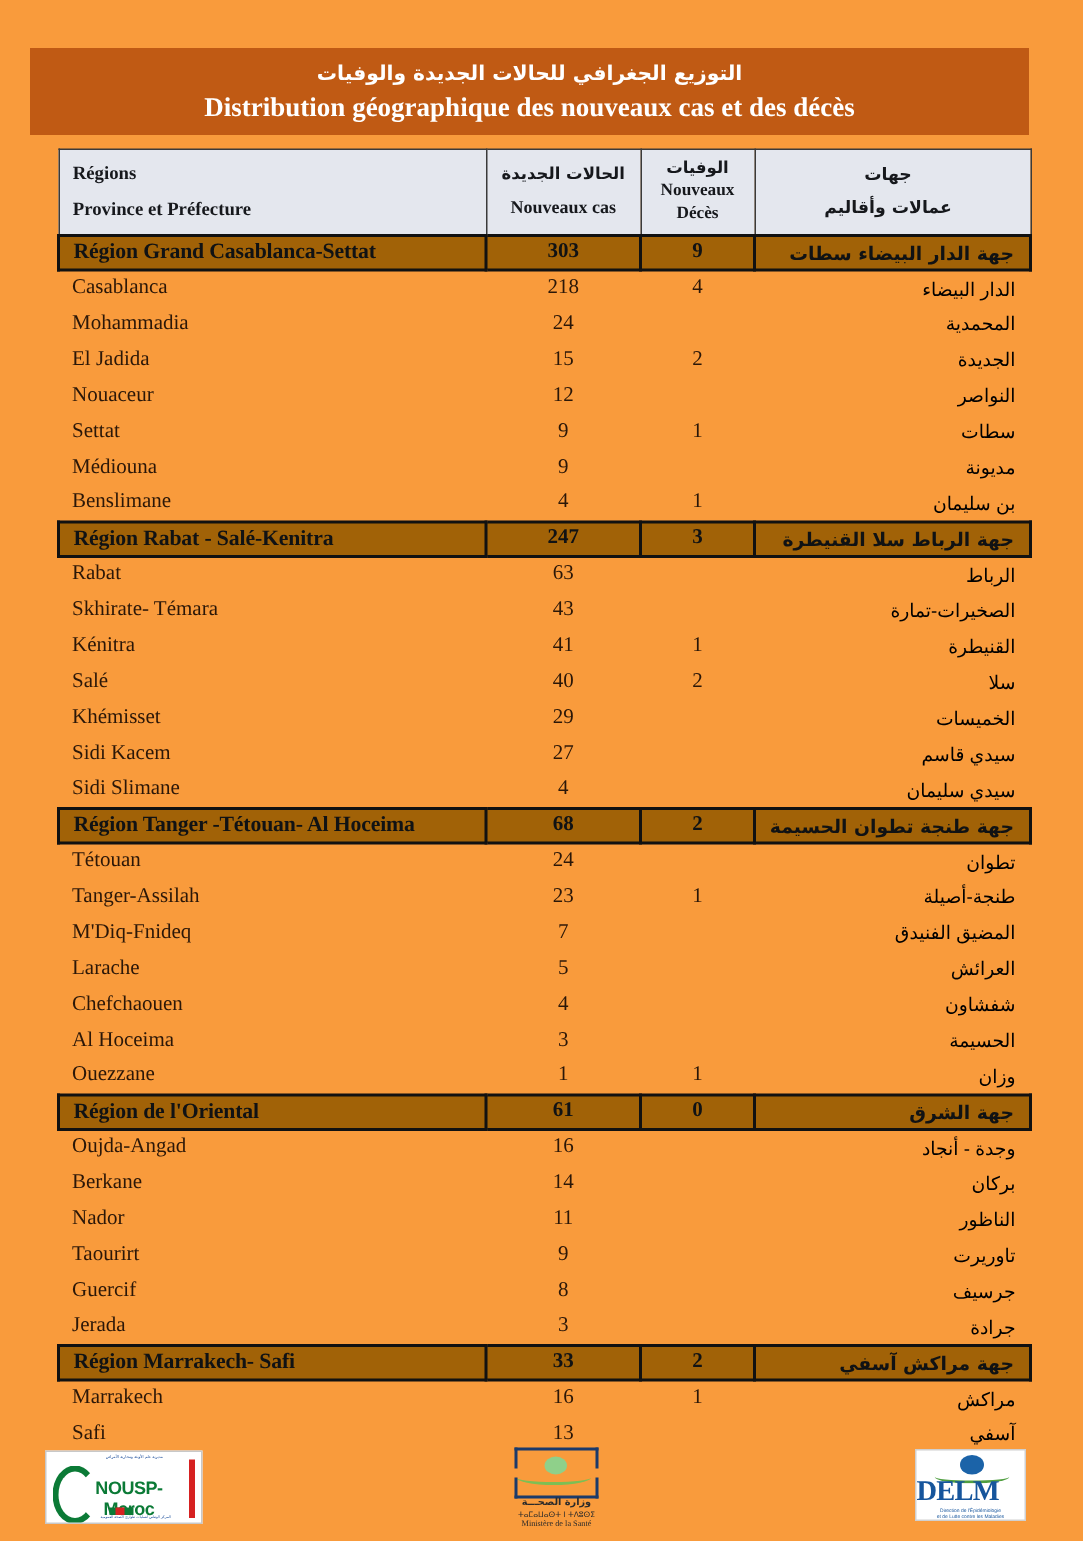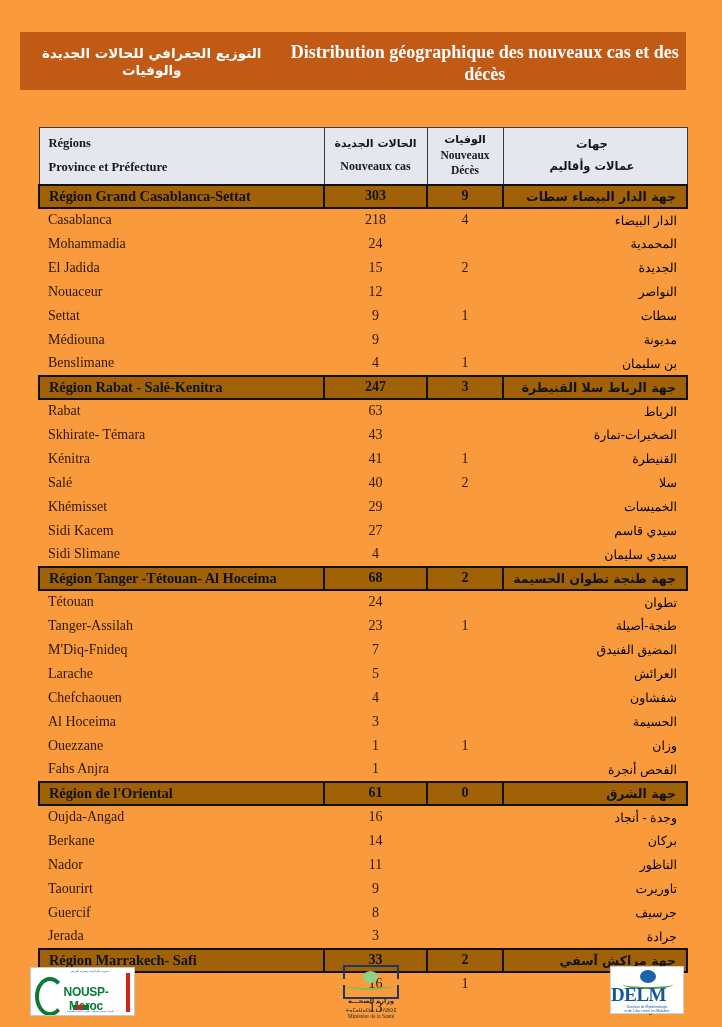--- a/index.html
+++ b/index.html
@@ -20,21 +20,21 @@
   .banner {
     position: absolute;
     left: 20px;
     top: 32px;
     width: 666px;
     height: 58px;
     background: #C05A14;
     color: #FFFFFF;
     text-align: center;
     display: flex;
-    flex-direction: row;
+    flex-direction: column;
     align-items: center;
     justify-content: center;
     box-sizing: border-box;
     padding-top: 2px;
   }
   .banner-ar {
     font-family: "DejaVu Sans", "Liberation Sans", sans-serif;
     font-size: 13.5px;
     font-weight: bold;
     line-height: 1.25;
@@ -53,21 +53,20 @@
   .table-wrap {
     position: absolute;
     left: 38px;
     top: 99px;
     width: 648px;
   }
   table.geo {
     border-collapse: collapse;
     width: 648px;
     table-layout: fixed;
-    margin-top: 28px;
   }
   table.geo col.c-fr    { width: 285px; }
   table.geo col.c-cas   { width: 103px; }
   table.geo col.c-deces { width: 76px;  }
   table.geo col.c-ar    { width: 184px; }
 
   table.geo td, table.geo th {
     padding: 0;
     margin: 0;
     vertical-align: middle;
@@ -482,26 +481,20 @@
           <td class="p-cas">3</td>
           <td class="p-deces"></td>
           <td class="p-ar">الحسيمة</td>
         </tr>
         <tr class="prov">
           <td class="p-fr">Ouezzane</td>
           <td class="p-cas">1</td>
           <td class="p-deces">1</td>
           <td class="p-ar">وزان</td>
         </tr>
-        <tr class="prov">
-          <td class="p-fr">Fahs Anjra</td>
-          <td class="p-cas">1</td>
-          <td class="p-deces"></td>
-          <td class="p-ar">الفحص أنجرة</td>
-        </tr>
         <tr class="region">
           <td class="r-fr">Région de l'Oriental</td>
           <td class="r-cas">61</td>
           <td class="r-deces">0</td>
           <td class="r-ar">جهة الشرق</td>
         </tr>
         <tr class="prov">
           <td class="p-fr">Oujda-Angad</td>
           <td class="p-cas">16</td>
           <td class="p-deces"></td>

